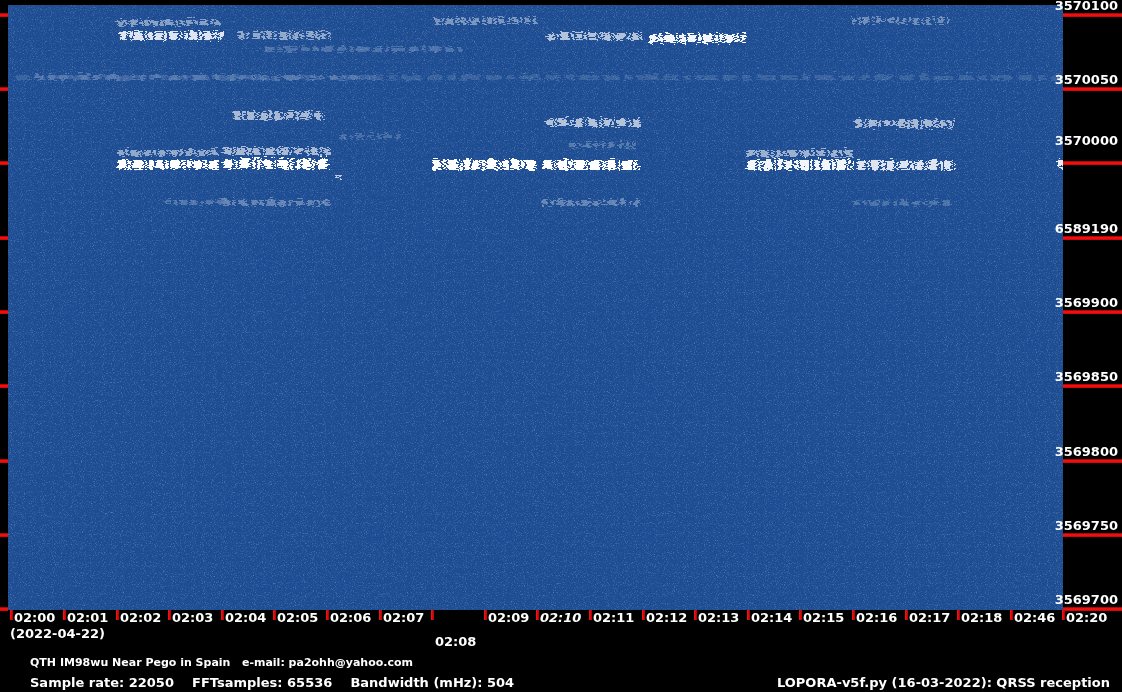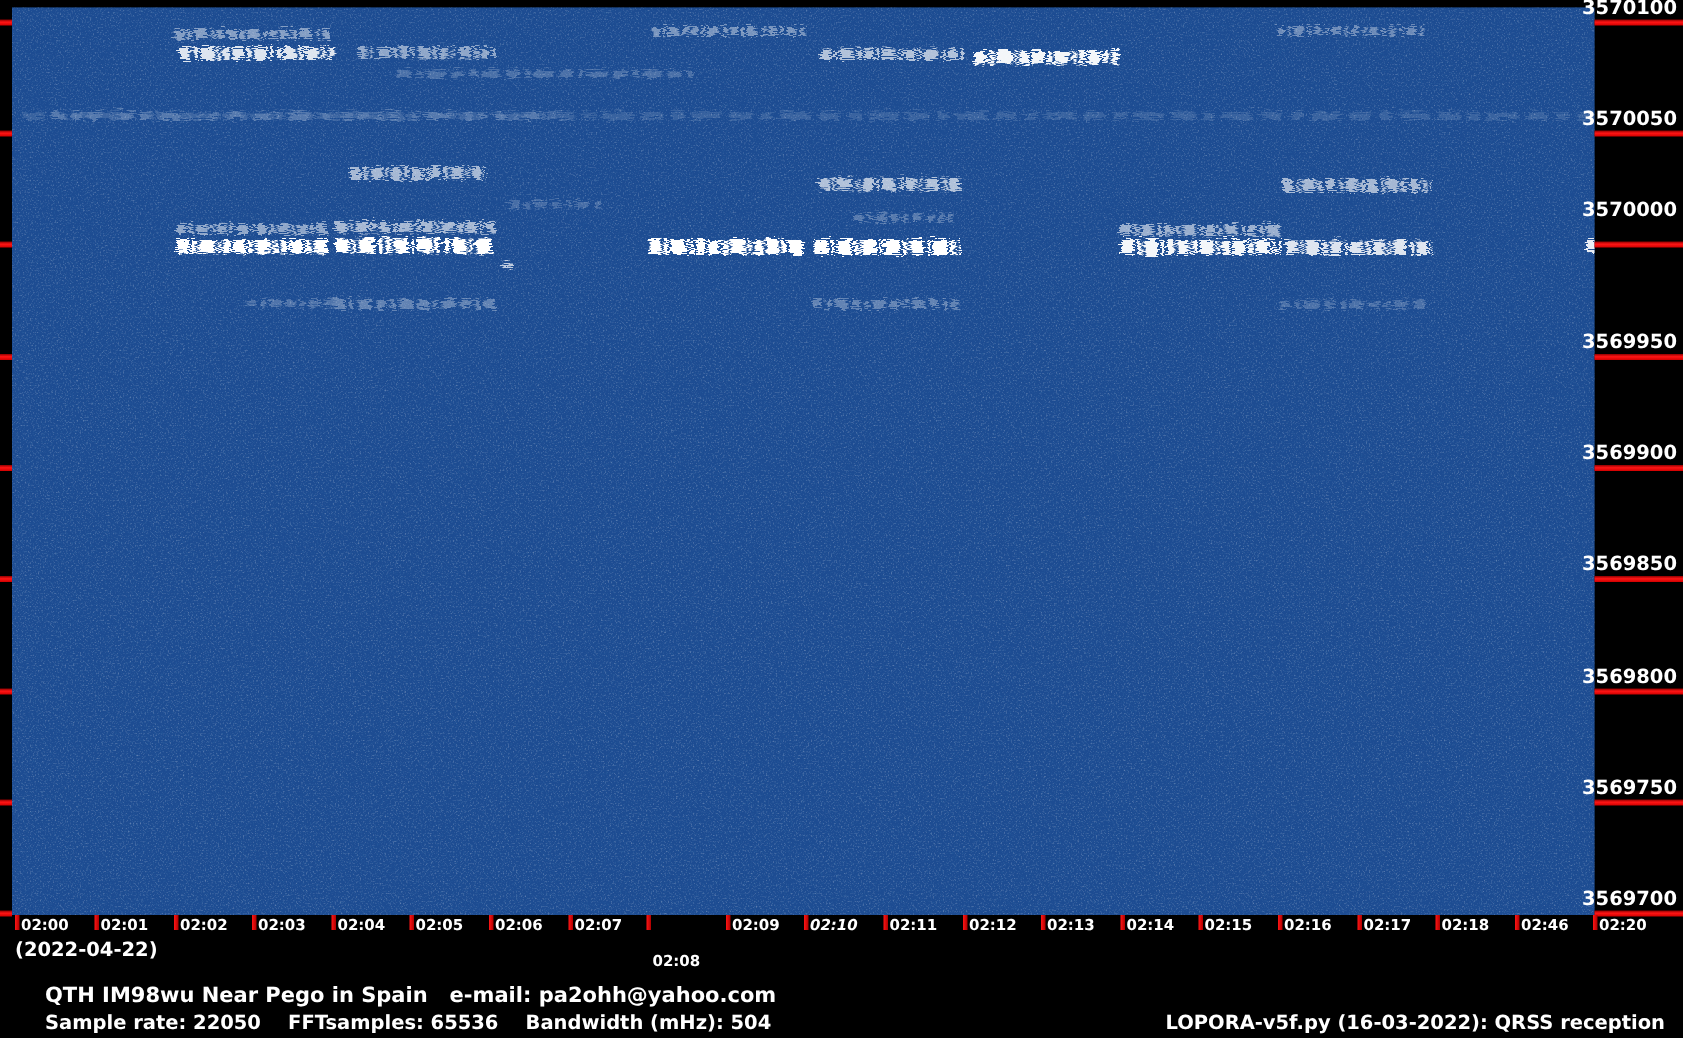--- a/index.html
+++ b/index.html
@@ -12,23 +12,23 @@
   .plot{position:absolute;left:8px;top:5px;width:1055px;height:605px;background:#1d4c92;}
   .plot svg{position:absolute;left:0;top:0;}
   .tick-right{position:absolute;left:1063px;width:59px;height:4px;
     background:linear-gradient(#8f0000,#ff1515 45%,#cf0000);}
   .tick-left{position:absolute;left:0;width:8px;height:4px;
     background:linear-gradient(#8f0000,#ff1515 45%,#cf0000);}
   .freq-label{position:absolute;right:4px;font-size:13px;line-height:14px;
     letter-spacing:0px;white-space:pre;}
   .tick-time{position:absolute;top:610px;width:3px;height:10px;
     background:linear-gradient(90deg,#ff1515,#b00000);}
-  .time-label{position:absolute;top:611px;font-size:10px;line-height:14px;white-space:pre;}
+  .time-label{position:absolute;top:611px;font-size:13px;line-height:14px;white-space:pre;}
   .date-label{position:absolute;left:10px;top:626px;font-size:13px;white-space:pre;}
-  .status-line1{position:absolute;left:30px;top:656px;font-size:14px;white-space:pre;}
+  .status-line1{position:absolute;left:30px;top:656px;font-size:11px;white-space:pre;}
   .status-line2{position:absolute;left:30px;top:675px;font-size:13px;white-space:pre;}
   .software-label{position:absolute;right:12px;top:675px;font-size:13px;white-space:pre;}
 </style>
 </head>
 <body>
 
 <div class="plot">
   <svg id="plot-svg" width="1055" height="605">
     <defs>
       <filter id="grainLight" x="0" y="0" width="100%" height="100%">
@@ -88,21 +88,21 @@
     <div class="tick-left" style="top: 13px;"></div>
     <div class="freq-label" style="top: -1px;">3570100</div>
     <div class="tick-right" style="top: 87px;"></div>
     <div class="tick-left" style="top: 87px;"></div>
     <div class="freq-label" style="top: 73px;">3570050</div>
     <div class="tick-right" style="top: 161px;"></div>
     <div class="tick-left" style="top: 161px;"></div>
     <div class="freq-label" style="top: 134px;">3570000</div>
     <div class="tick-right" style="top: 236px;"></div>
     <div class="tick-left" style="top: 236px;"></div>
-    <div class="freq-label" style="top: 222px;">3569950</div>
+    <div class="freq-label" style="top: 222px;">6589190</div>
     <div class="tick-right" style="top: 310px;"></div>
     <div class="tick-left" style="top: 310px;"></div>
     <div class="freq-label" style="top: 296px;">3569900</div>
     <div class="tick-right" style="top: 384px;"></div>
     <div class="tick-left" style="top: 384px;"></div>
     <div class="freq-label" style="top: 370px;">3569850</div>
     <div class="tick-right" style="top: 459px;"></div>
     <div class="tick-left" style="top: 459px;"></div>
     <div class="freq-label" style="top: 445px;">3569800</div>
     <div class="tick-right" style="top: 533px;"></div>

